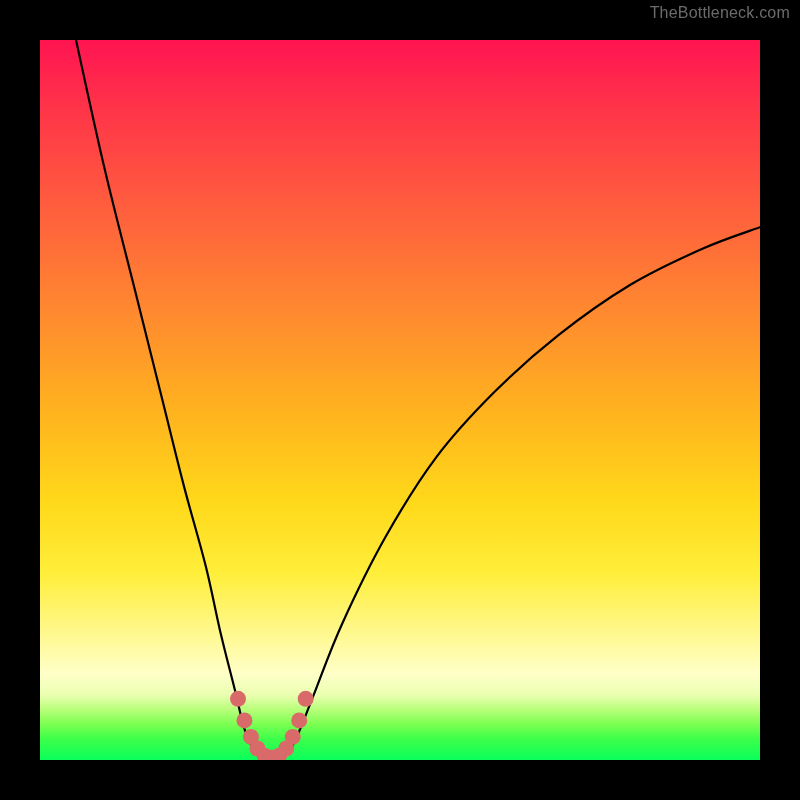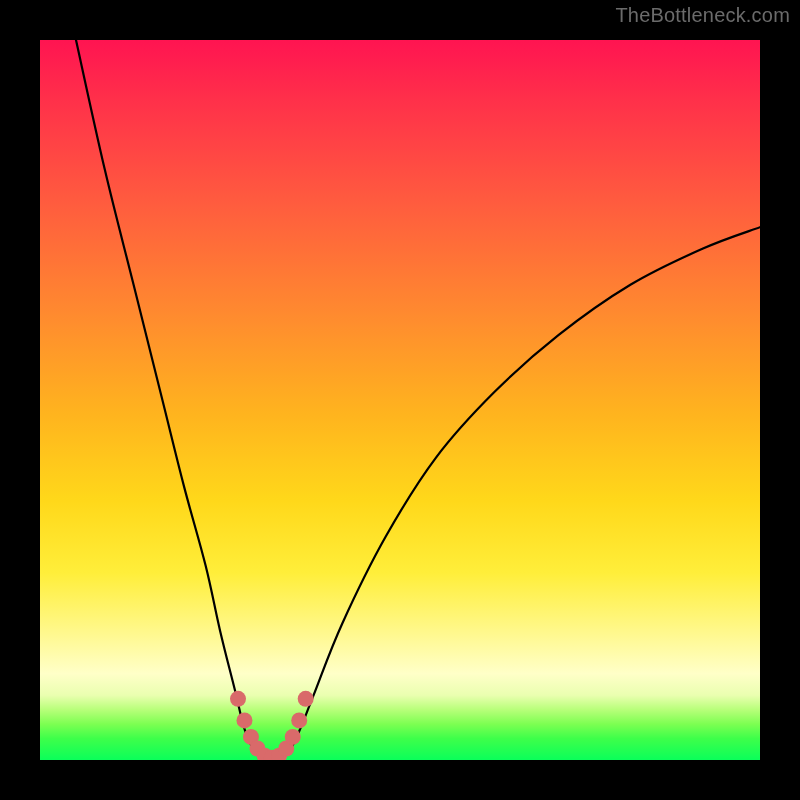--- a/index.html
+++ b/index.html
@@ -17,21 +17,21 @@
     top: 0;
     width: 800px;
     height: 800px;
     background: #000;
   }
   .watermark {
     position: absolute;
     top: 4px;
     right: 10px;
     color: #6b6b6b;
-    font-size: 20px;
+    font-size: 16px;
     font-weight: 500;
     letter-spacing: 0.2px;
     user-select: none;
   }
   .plot-area {
     position: absolute;
     left: 40px;
     top: 40px;
     width: 720px;
     height: 720px;

